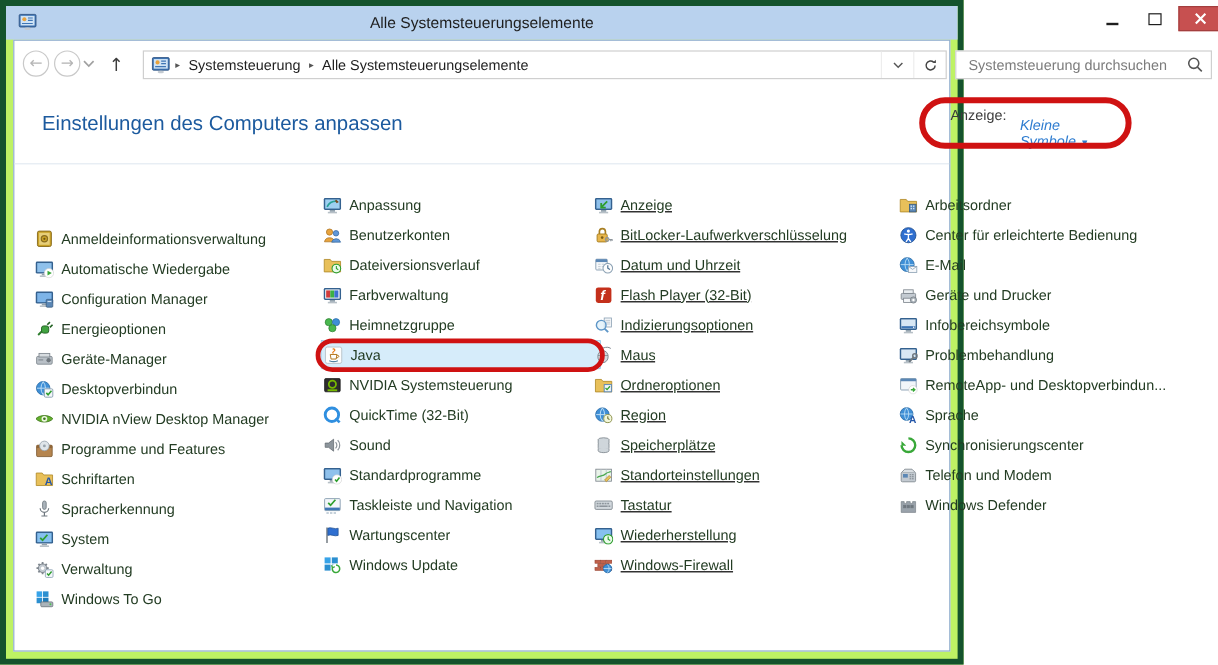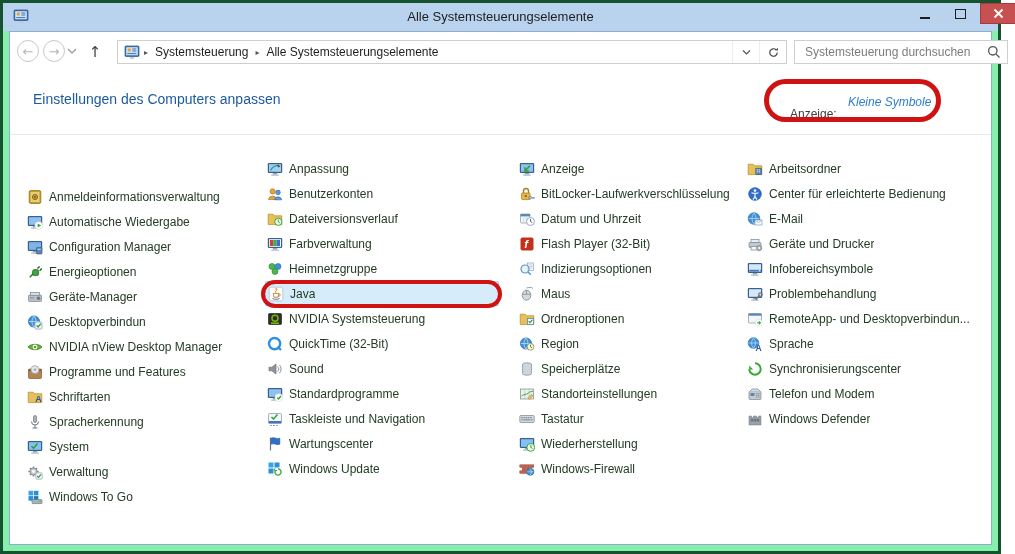--- a/index.html
+++ b/index.html
@@ -1,18 +1,18 @@
 <!DOCTYPE html>
 <html><head>
 <meta charset="utf-8">
 <style>
   html,body{margin:0;padding:0;background:#fff;}
   body{width:1015px;height:554px;font-family:"Liberation Sans",sans-serif;overflow:hidden;}
-  .window{position:relative;width:1001px;height:554px;box-sizing:border-box;
-    background:#86efac;border:3px solid #14532d;}
+  .window{position:relative;width:803px;height:554px;box-sizing:border-box;
+    background:#bef264;border:5px solid #14532d;}
   
   .titlebar{position:absolute;left:0;top:0;width:100%;height:28px;background:#b9d2ee;}
   .title-icon{position:absolute;left:10px;top:5px;width:16px;height:16px;}
   .title-text{position:absolute;left:0;right:0;top:6px;text-align:center;
     font-size:13px;color:#1e1e1e;}
   .wc{position:absolute;top:0;height:21px;display:flex;align-items:center;justify-content:center;}
   .wc-min{left:905px;width:34px;}
   .wc-max{left:939px;width:36px;}
   .wc-close{left:977px;width:36px;background:#c75050;border:1px solid #a33e3e;box-sizing:border-box;}
   .glyph-min{width:10px;height:2px;background:#1e1e1e;margin-top:8px;}
@@ -36,31 +36,31 @@
   .crumb-sep{font-size:8px;color:#555;font-family:"DejaVu Sans","Liberation Sans",sans-serif;}
   .addr-spacer{flex:1;}
   .addr-btn{width:26px;height:22px;display:flex;align-items:center;justify-content:center;
     border-left:1px solid #ededed;color:#555;flex:0 0 auto;}
   .searchbox{position:absolute;left:791px;top:37px;width:214px;height:24px;box-sizing:border-box;
     border:1px solid #cfcfcf;background:#fff;display:flex;align-items:center;padding:0 6px 0 8px;}
   .searchbox input{border:none;outline:none;flex:1;font-family:Liberation Sans, sans-serif;
     font-size:12px;color:#1e1e1e;background:transparent;min-width:0;}
   .searchbox input::placeholder{color:#7c7c7c;opacity:1;}
   
-  .page-title{position:absolute;left:30px;top:88px;font-size:14px;color:#1c5a9e;}
-  .view-label{position:absolute;left:787px;top:104px;font-size:12px;color:#3c3c3c;}
+  .page-title{position:absolute;left:30px;top:88px;font-size:17px;color:#1c5a9e;}
+  .view-label{position:absolute;left:787px;top:84px;font-size:12px;color:#3c3c3c;}
   .view-value{position:absolute;left:845px;top:92px;font-size:12px;color:#2e7cd0;
     display:flex;align-items:flex-end;gap:5px;font-style:italic;}
   .dd-glyph{font-size:9px;font-family:"DejaVu Sans","Liberation Sans",sans-serif;}
   .red-oval{position:absolute;left:761px;top:76px;width:177px;height:43px;box-sizing:border-box;
     border:5px solid #cf1212;border-radius:22px;z-index:6;}
   .header-sep{position:absolute;left:7px;right:7px;top:131px;height:1px;background:#e3eaf2;}
   
   .col{position:absolute;top:153px;width:240px;}
-  .col1{left:22px;margin-top:28px;} .col2{left:262px;text-align:right;} .col3{left:514px;} .col4{left:742px;width:264px;}
+  .col1{left:22px;margin-top:28px;} .col2{left:262px;text-align:right;} .col3{left:488px;text-decoration:underline;} .col4{left:742px;width:264px;}
   .cp-item{position:relative;height:25px;display:flex;align-items:center;width:236px;
     box-sizing:border-box;padding-left:2px;white-space:nowrap;overflow:visible;}
   .col4 .cp-item{width:262px;}
   .cp-item .ico{width:16px;height:16px;margin-right:6px;flex:0 0 auto;display:inline-flex;}
   .cp-item .lbl{font-size:12px;color:#233c23;overflow:hidden;text-overflow:clip;}
   .cp-item.hl{background:#d6ecfa;border:1px solid #9fd0ef;border-bottom-color:#7fbce4;
     border-radius:2px;width:234px;}
   .red-ring{position:absolute;left:-5px;top:-2px;width:241px;height:28px;box-sizing:border-box;
     border:4px solid #cf1212;border-radius:14px;pointer-events:none;z-index:5;}
   svg{display:block;}

